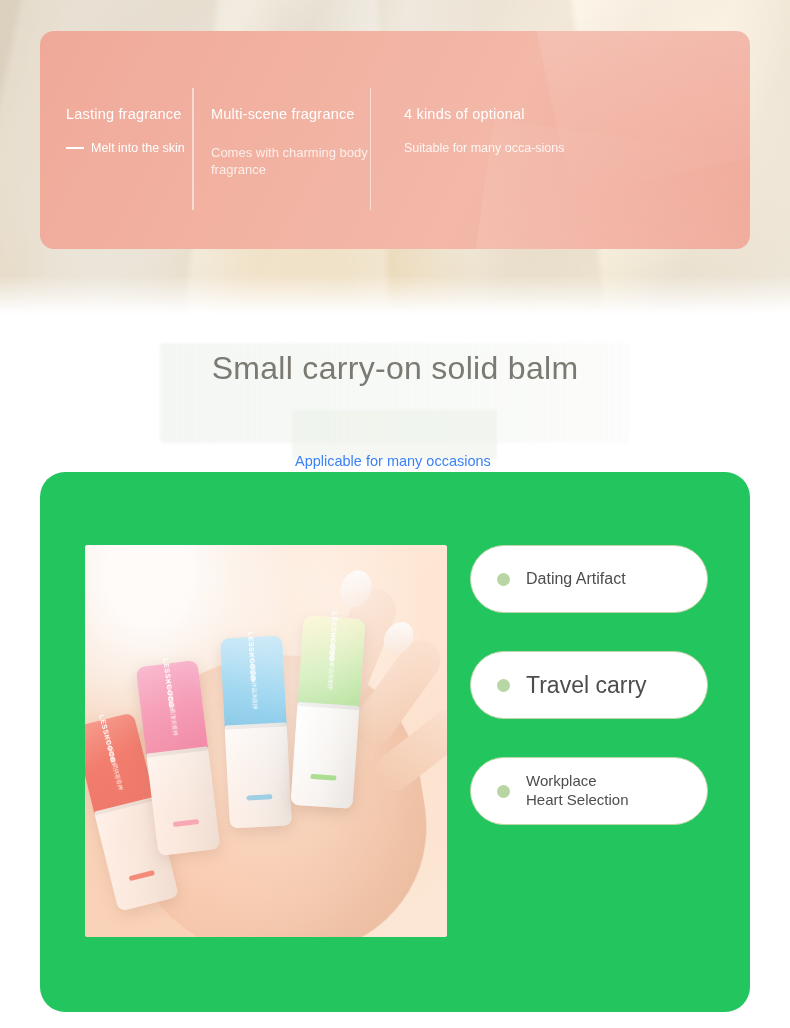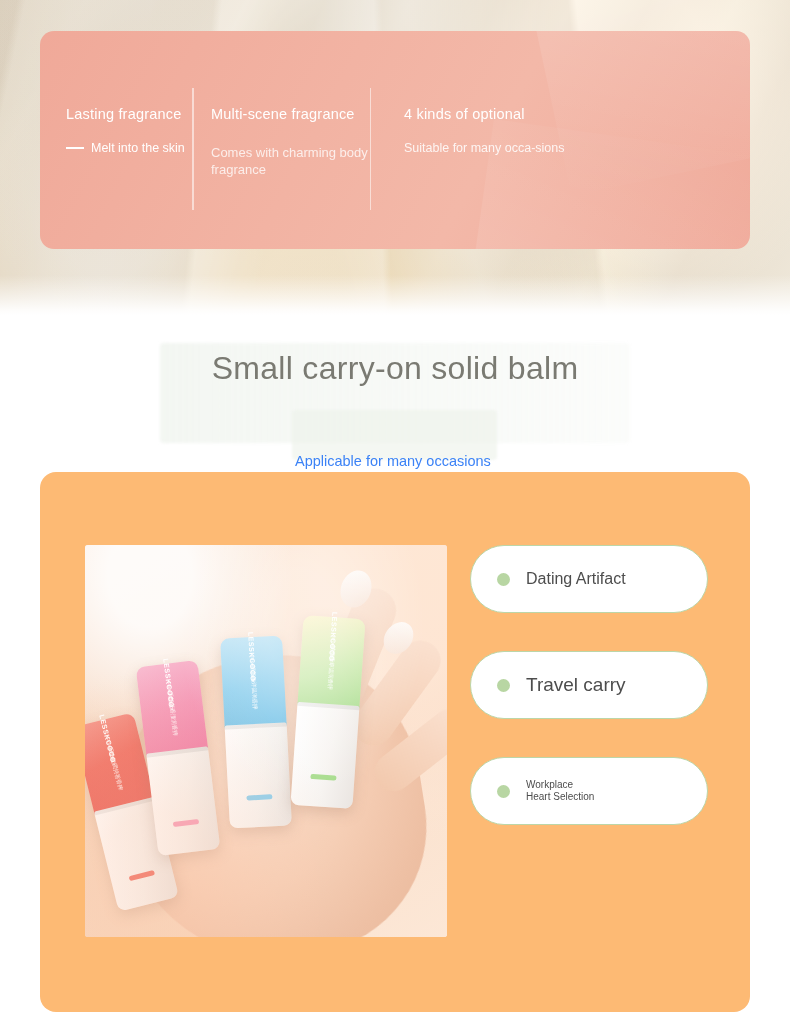--- a/index.html
+++ b/index.html
@@ -167,22 +167,22 @@
     background: rgba(236,241,234,0.6);
     border-radius: 4px;
     filter: blur(1.2px);
   }
 
   
   .blue-panel {
     position: absolute;
     left: 40px; top: 157px;
     width: 710px; height: 540px;
-    background: #fdba74;
-    border-radius: 16px;
+    background: #22c55e;
+    border-radius: 25px;
   }
 
   
   .photo {
     position: absolute;
     left: 45px; top: 73px;
     width: 362px; height: 392px;
     border-radius: 3px;
     overflow: hidden;
     background: #f3ded0;
@@ -317,25 +317,25 @@
   }
   .pill .bullet {
     width: 13px; height: 13px;
     border-radius: 50%;
     background: #b8d6a3;
     margin-left: 26px;
     flex: 0 0 13px;
   }
   .pill .ptext {
     margin-left: 16px;
-    font-size: 10px;
+    font-size: 15px;
     line-height: 1.25;
     color: #4d4d4d;
   }
-  .pill .ptext.big { font-size: 19px; }
+  .pill .ptext.big { font-size: 23px; }
   .pill .ptext.med { font-size: 16px; }
 </style>
 </head>
 <body>
 
 <div class="hero">
   <div class="hero-bg"></div>
   <div class="hero-sheen"></div>
   <div class="hero-fold"></div>
 

